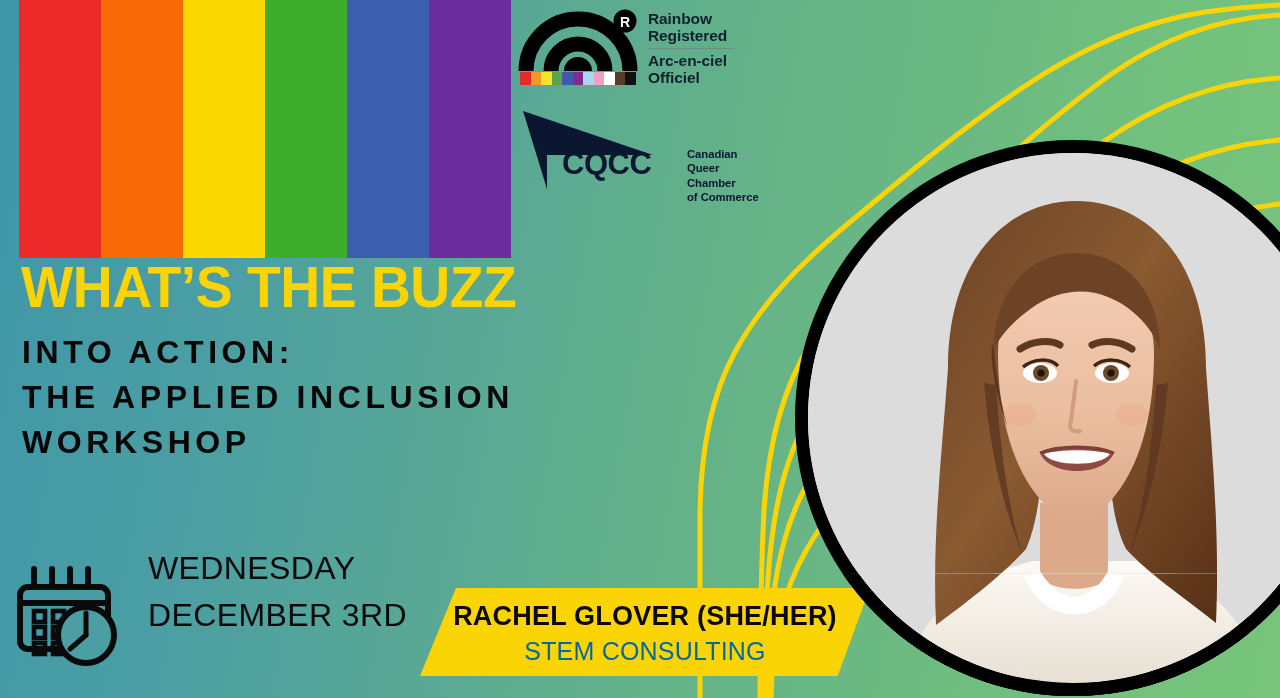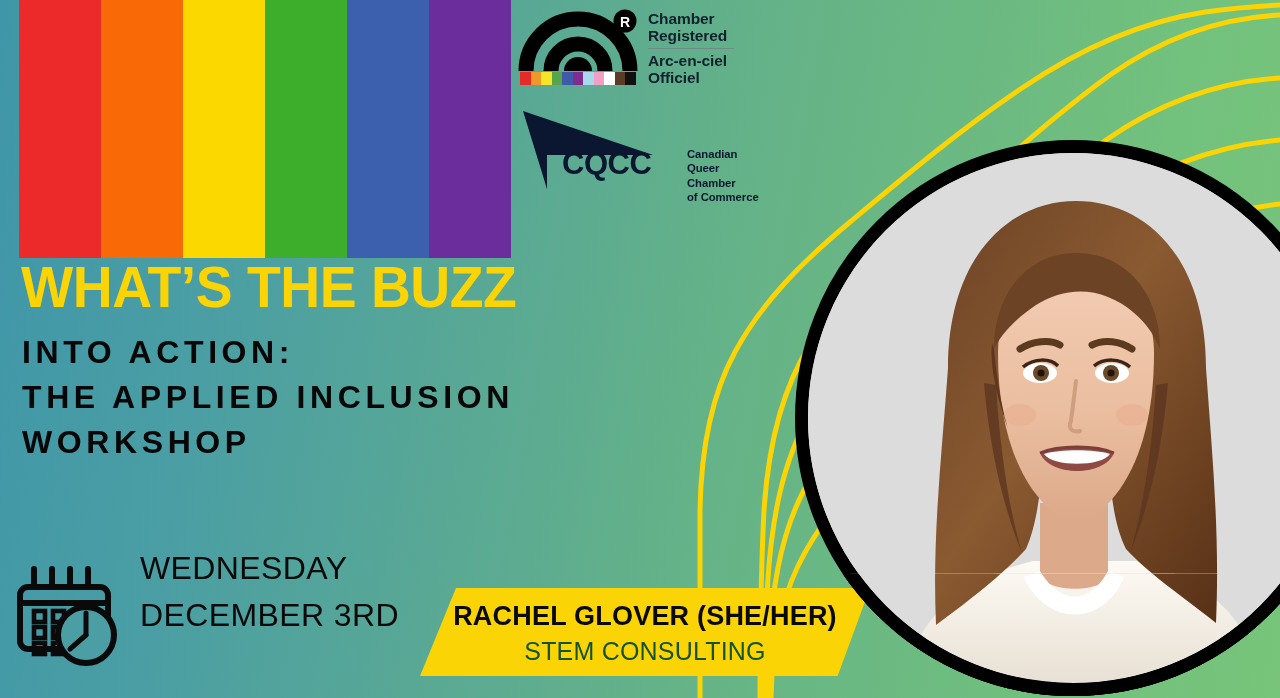--- a/index.html
+++ b/index.html
@@ -97,21 +97,21 @@
     font-weight:bold;
     line-height:1.42;
     letter-spacing:4.6px;
     white-space:nowrap;
   }
   #subhead div { height:45px; }
 
   
   #datetime-block {
     position:absolute; left:14px; top:545px;
-    display:flex; align-items:flex-start;
+    display:flex; align-items:flex-start;gap:8px;
   }
   #cal-icon { width:104px; height:110px; flex:0 0 auto; margin-top:14px;}
   #datetime-lines {
     margin-left:22px;
     color:#0a0a0a;
     font-size:32px;
     line-height:1.48;
     letter-spacing:0.4px;
     white-space:nowrap;
   }
@@ -142,21 +142,21 @@
     text-align:center;
     color:#0a0a0a;
     font-size:27px;
     font-weight:bold;
     letter-spacing:0.2px;
     white-space:nowrap;
   }
   #speaker-org {
     position:absolute; left:0; right:0; top:49px;
     text-align:center;
-    color:#14532d;
+    color:#0369a1;
     font-size:25px;
     letter-spacing:0.2px;
     white-space:nowrap;
   }
   
   #portrait-ring-top {
     position:absolute;
     left:795px; top:140px;
     width:556px; height:556px;
     border-radius:50%;
@@ -234,21 +234,21 @@
         <i style="background:#3E5BA9"></i>
         <i style="background:#7F2C8E"></i>
         <i style="background:#A8D8EC"></i>
         <i style="background:#F29FC4"></i>
         <i style="background:#FFFFFF"></i>
         <i style="background:#5B3A26"></i>
         <i style="background:#111111"></i>
       </div>
     </div>
     <div id="rr-text">
-      <div>Chamber</div>
+      <div>Rainbow</div>
       <div>Registered</div>
       <div class="div"></div>
       <div>Arc-en-ciel</div>
       <div>Officiel</div>
     </div>
   </div>
 
   <div id="cqcc-logo">
     <svg id="cqcc-mark" width="160" height="86" viewBox="0 0 160 86">
       <path d="M3,6 L133,50 L27,50 L27,84 Z" fill="#0b1730"></path>

